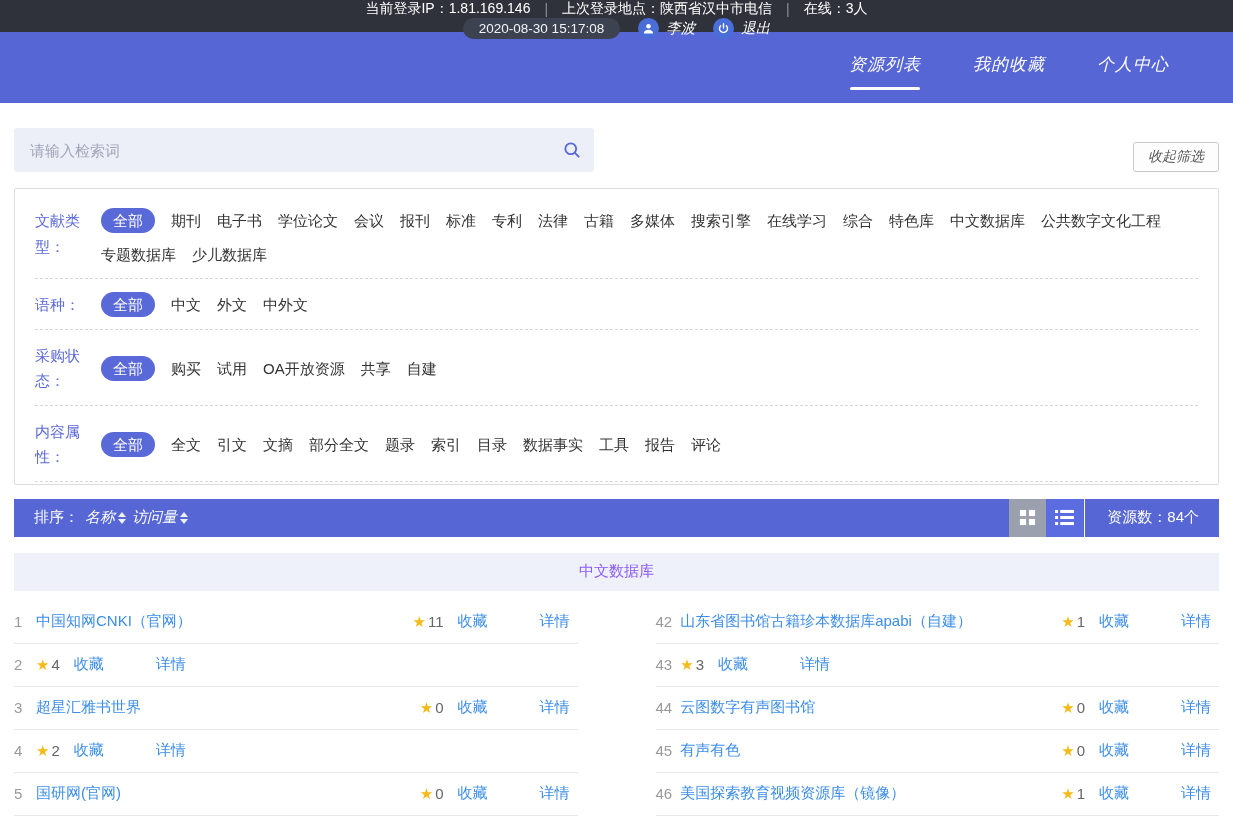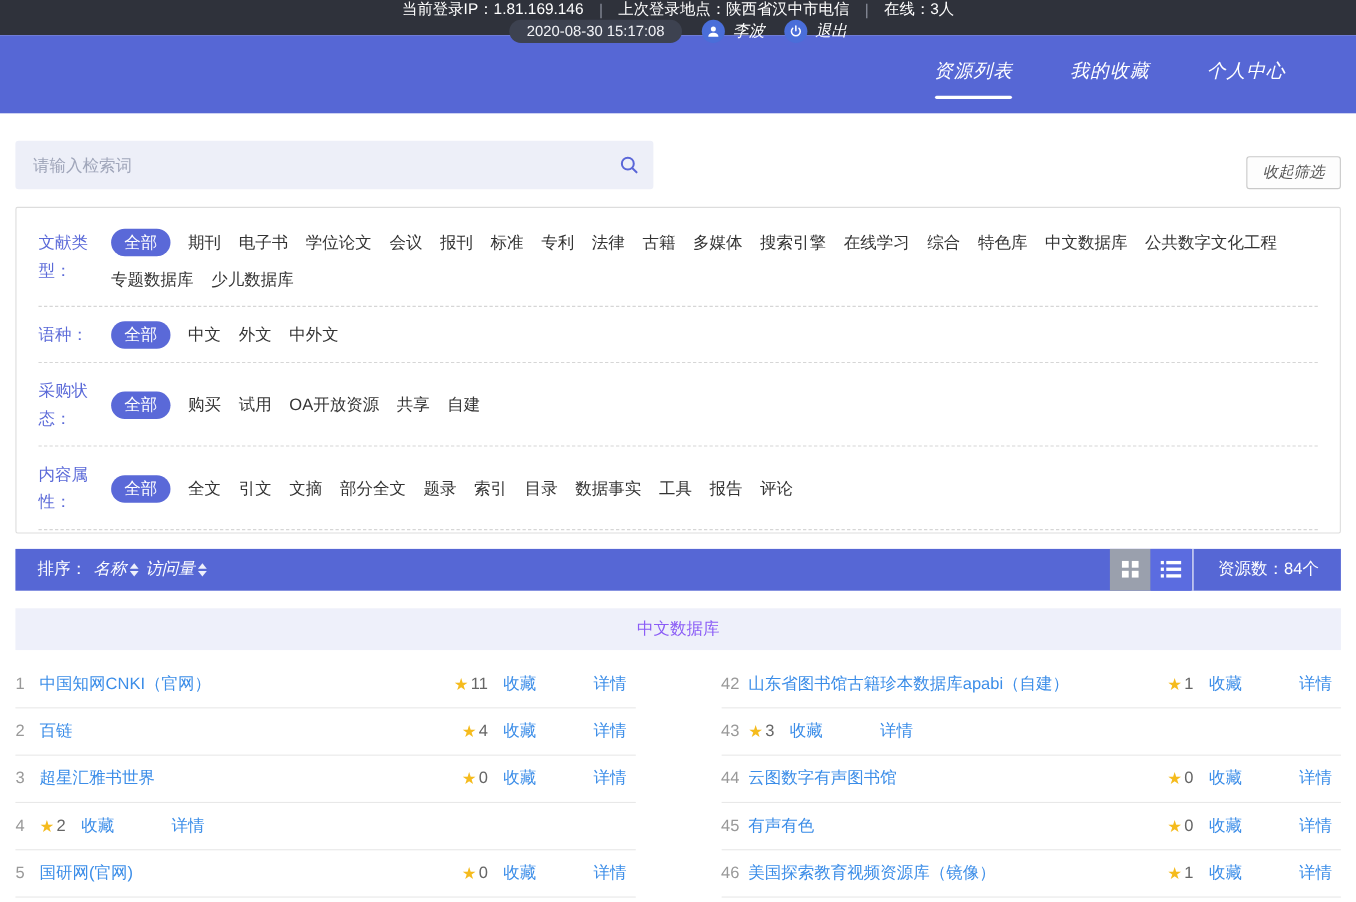--- a/index.html
+++ b/index.html
@@ -262,21 +262,20 @@
         <div class="res-row">
           <span class="res-index">1</span>
           <a class="res-name">中国知网CNKI（官网）</a>
           <span class="res-star">★</span>
           <span class="res-count-num">11</span>
           <a class="res-collect">收藏</a>
           <a class="res-detail">详情</a>
         </div>
         <div class="res-row">
           <span class="res-index">2</span>
-          <a class="res-name">百链</a>
           <span class="res-star">★</span>
           <span class="res-count-num">4</span>
           <a class="res-collect">收藏</a>
           <a class="res-detail">详情</a>
         </div>
         <div class="res-row">
           <span class="res-index">3</span>
           <a class="res-name">超星汇雅书世界</a>
           <span class="res-star">★</span>
           <span class="res-count-num">0</span>

